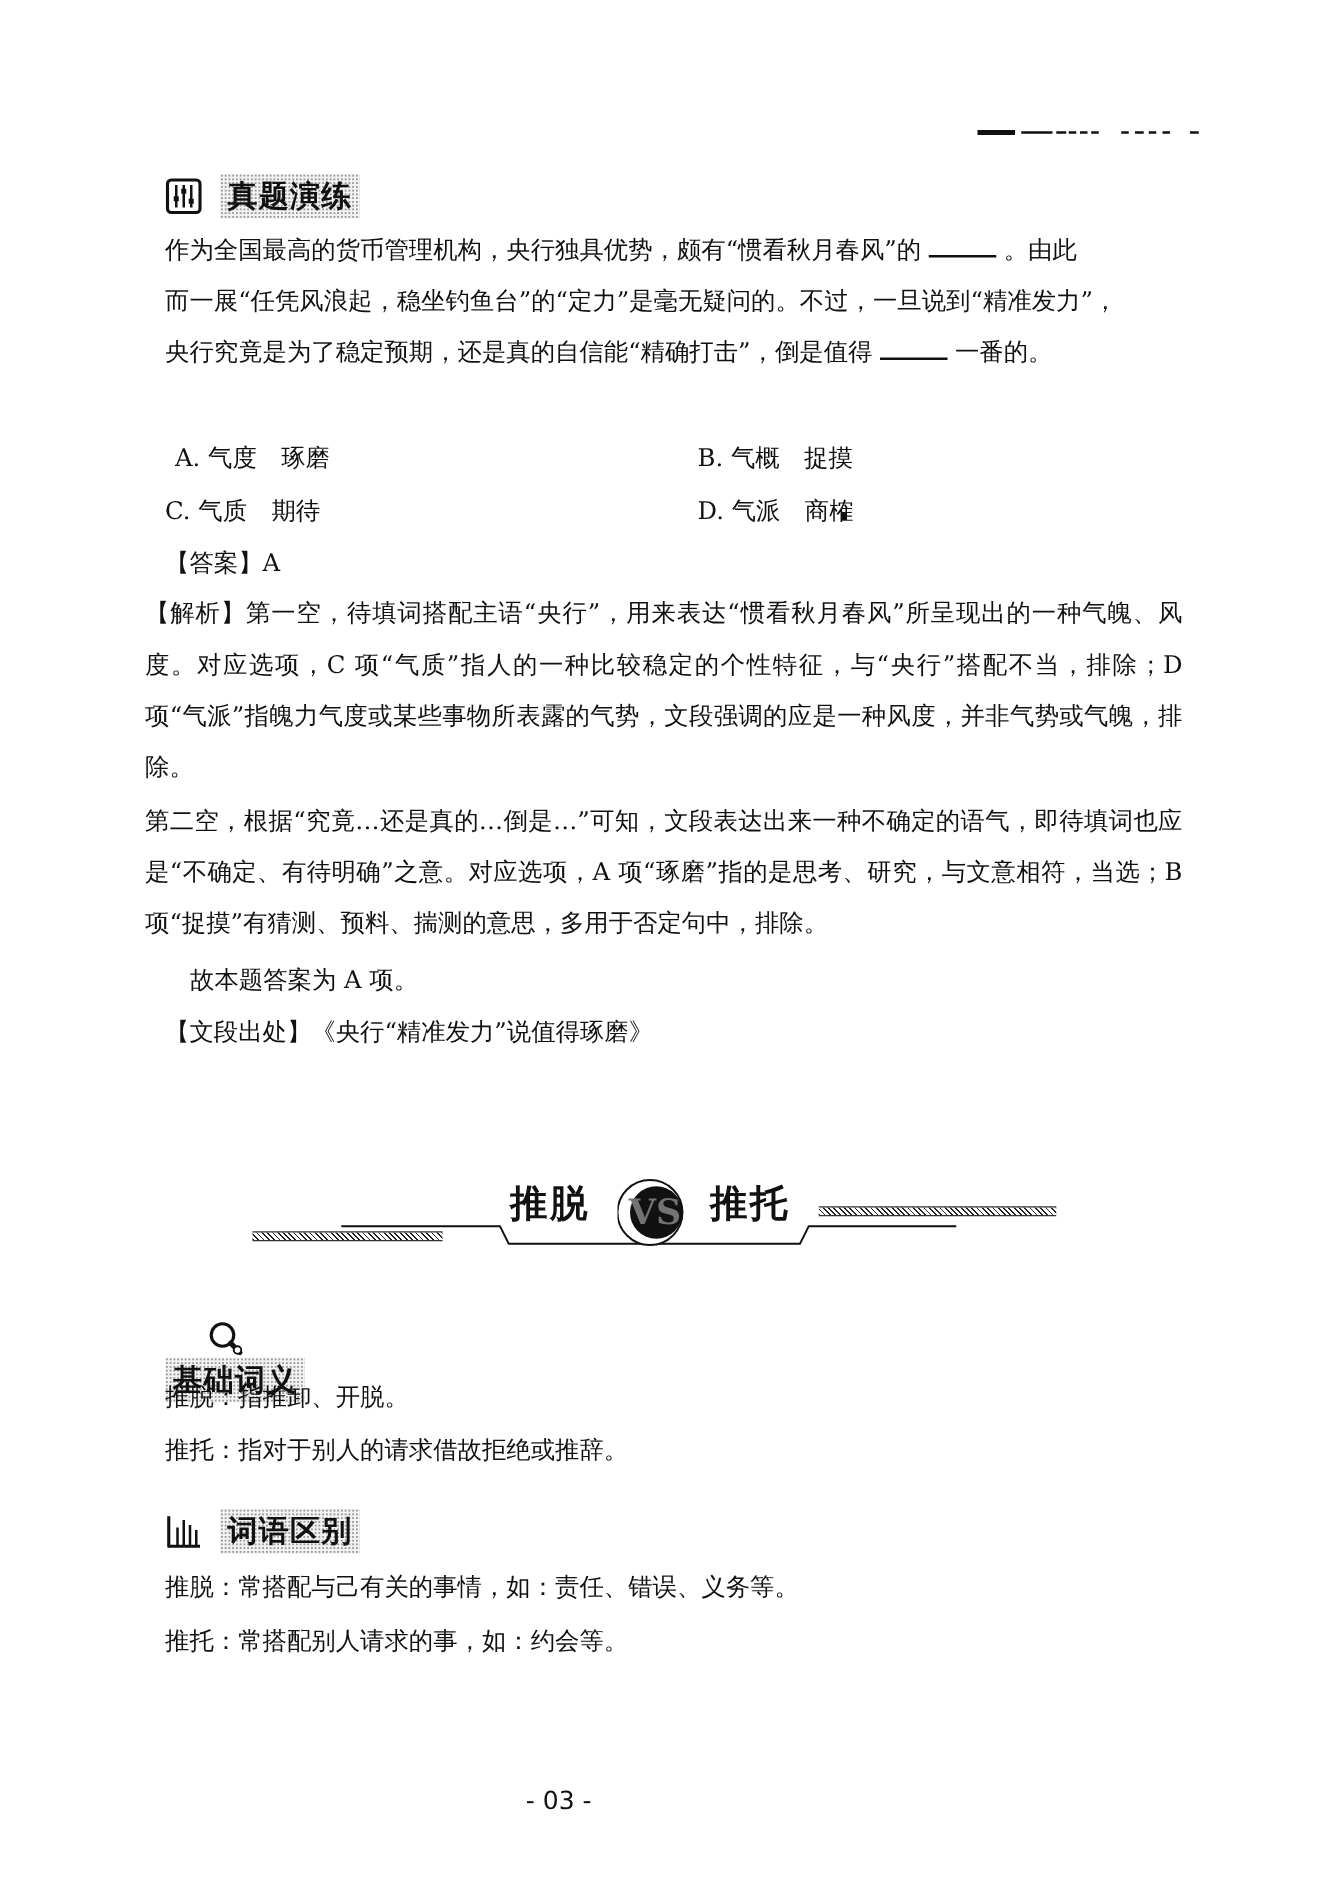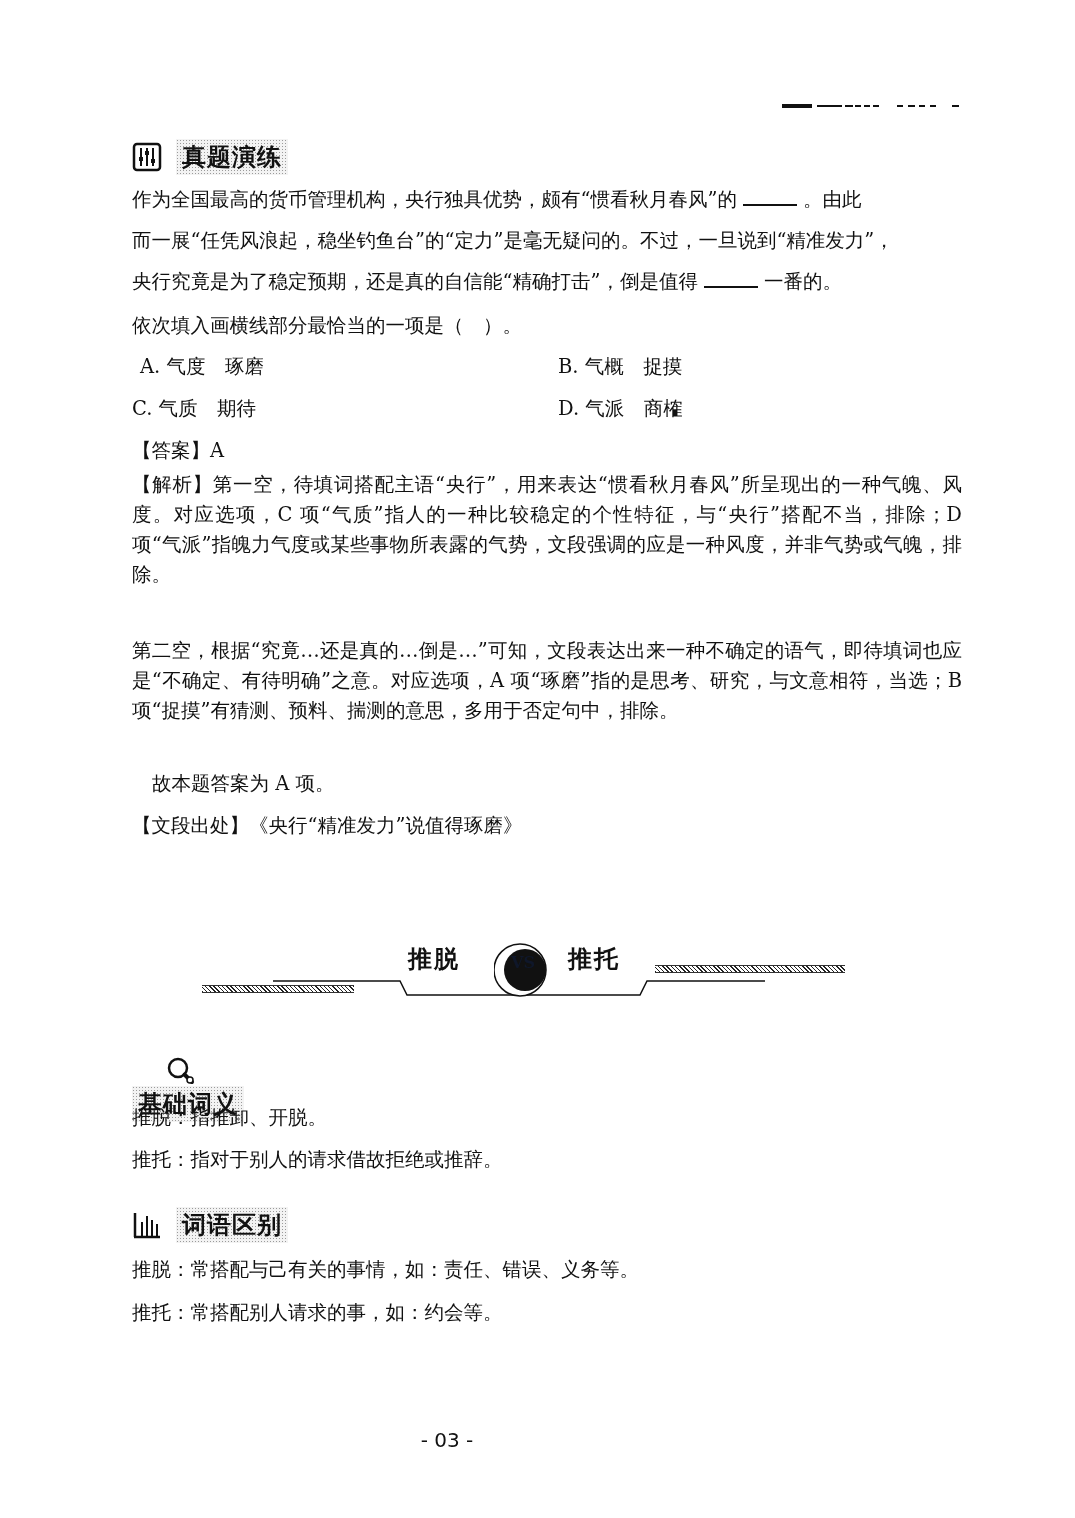--- a/index.html
+++ b/index.html
@@ -10,33 +10,33 @@
   .top-rule { position: absolute; left: 782px; top: 104px; height: 6px; width: 180px; }
   .top-rule span { position: absolute; top: 0; height: 2px; background: #111; }
 
   .section-head { position: absolute; display: flex; align-items: center; }
   .section-head .icon { width: 30px; height: 30px; display: flex; align-items: center; justify-content: center; margin-right: 14px; }
   .section-head .label { font-family: "DejaVu Sans", "Liberation Sans", sans-serif; font-weight: bold;
         font-size: 24px; padding: 2px 6px; letter-spacing: 1px;
         background-image: radial-gradient(#9a9a9a 0.8px, transparent 0.9px);
         background-size: 3px 3px; background-color: #f3f3f3; color: #111; }
 
-  .para { position: absolute; left: 132px; width: 830px; font-size: 19.5px; line-height: 30px;
+  .para { position: absolute; left: 116px; width: 830px; font-size: 19.5px; line-height: 41px;
           text-align: justify; text-indent: 0; }
   .line { position: absolute; left: 132px; font-size: 19.5px; white-space: nowrap; }
   .blank { display: inline-block; width: 54px; border-bottom: 2px solid #111; margin: 0 6px; height: 16px; vertical-align: baseline; }
 
   .opt { position: absolute; font-size: 19.5px; white-space: nowrap; }
 
   .vs-banner { position: absolute; left: 200px; top: 935px; width: 650px; height: 70px; }
-  .vs-banner .word { position: absolute; top: 8px; font-size: 24px; font-weight: bold;
+  .vs-banner .word { position: absolute; top: 8px; font-size: 30px; font-weight: bold;
         font-family: "DejaVu Serif", "Liberation Serif", serif; letter-spacing: 2px; }
   .vs-circle { position: absolute; left: 294px; top: 7px; width: 56px; height: 56px; }
   .vs-text { position: absolute; left: 303px; top: 18px; width: 40px; text-align: center;
-        color: #0f172a; font-size: 16px; font-weight: bold; font-family: "DejaVu Serif", serif; }
+        color: #737373; font-size: 28px; font-weight: bold; font-family: "DejaVu Serif", serif; }
   .hatch { position: absolute; height: 6px;
         background: repeating-linear-gradient(45deg, #222 0 1px, #fff 1px 3px); border-top: 1px solid #333; border-bottom: 1px solid #333; }
 
   .page-num { position: absolute; left: 0; width: 894px; top: 1428px; text-align: center;
         font-family: "DejaVu Sans", "Liberation Sans", sans-serif; font-size: 20px; }
 </style>
 </head>
 <body>
 
 <div class="page">
@@ -71,21 +71,20 @@
   </div>
 
   <div class="line" style="top:186px;">
     <span>作为全国最高的货币管理机构，央行独具优势，颇有“惯看秋月春风”的</span><span class="blank"></span><span>。由此</span>
   </div>
   <div class="line" style="top:268px;">
     <span>央行究竟是为了稳定预期，还是真的自信能“精确打击”，倒是值得</span><span class="blank"></span><span>一番的。</span>
   </div>
   <div class="line" style="top:227px;">而一展“任凭风浪起，稳坐钓鱼台”的“定力”是毫无疑问的。不过，一旦说到“精准发力”，</div>
 
-  <div class="line" style="top:312px;">依次填入画横线部分最恰当的一项是（　）。</div>
 
   <div class="opt" style="left:140px;top:353px;">A. 气度　琢磨</div>
   <div class="opt" style="left:558px;top:353px;">B. 气概　捉摸</div>
   <div class="opt" style="left:132px;top:395px;">C. 气质　期待</div>
   <div class="opt" style="left:558px;top:395px;">D. 气派　商榷</div>
 
   <div class="line" style="top:437px;">【答案】A</div>
 
   <div class="para" style="top:470px;">【解析】第一空，待填词搭配主语“央行”，用来表达“惯看秋月春风”所呈现出的一种气魄、风度。对应选项，C 项“气质”指人的一种比较稳定的个性特征，与“央行”搭配不当，排除；D 项“气派”指魄力气度或某些事物所表露的气势，文段强调的应是一种风度，并非气势或气魄，排除。</div>
   <div class="para" style="top:636px;">第二空，根据“究竟…还是真的…倒是…”可知，文段表达出来一种不确定的语气，即待填词也应是“不确定、有待明确”之意。对应选项，A 项“琢磨”指的是思考、研究，与文意相符，当选；B 项“捉摸”有猜测、预料、揣测的意思，多用于否定句中，排除。</div>

